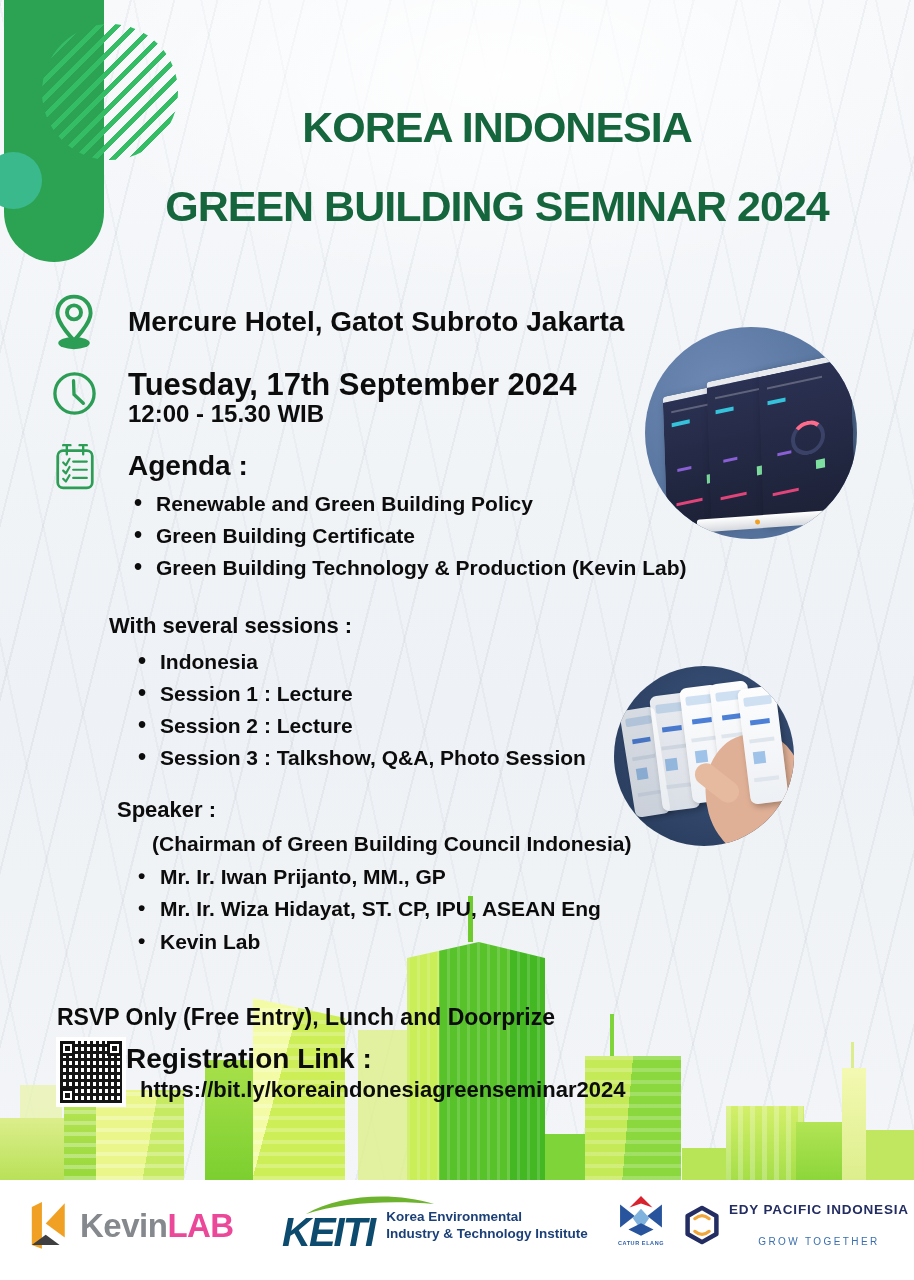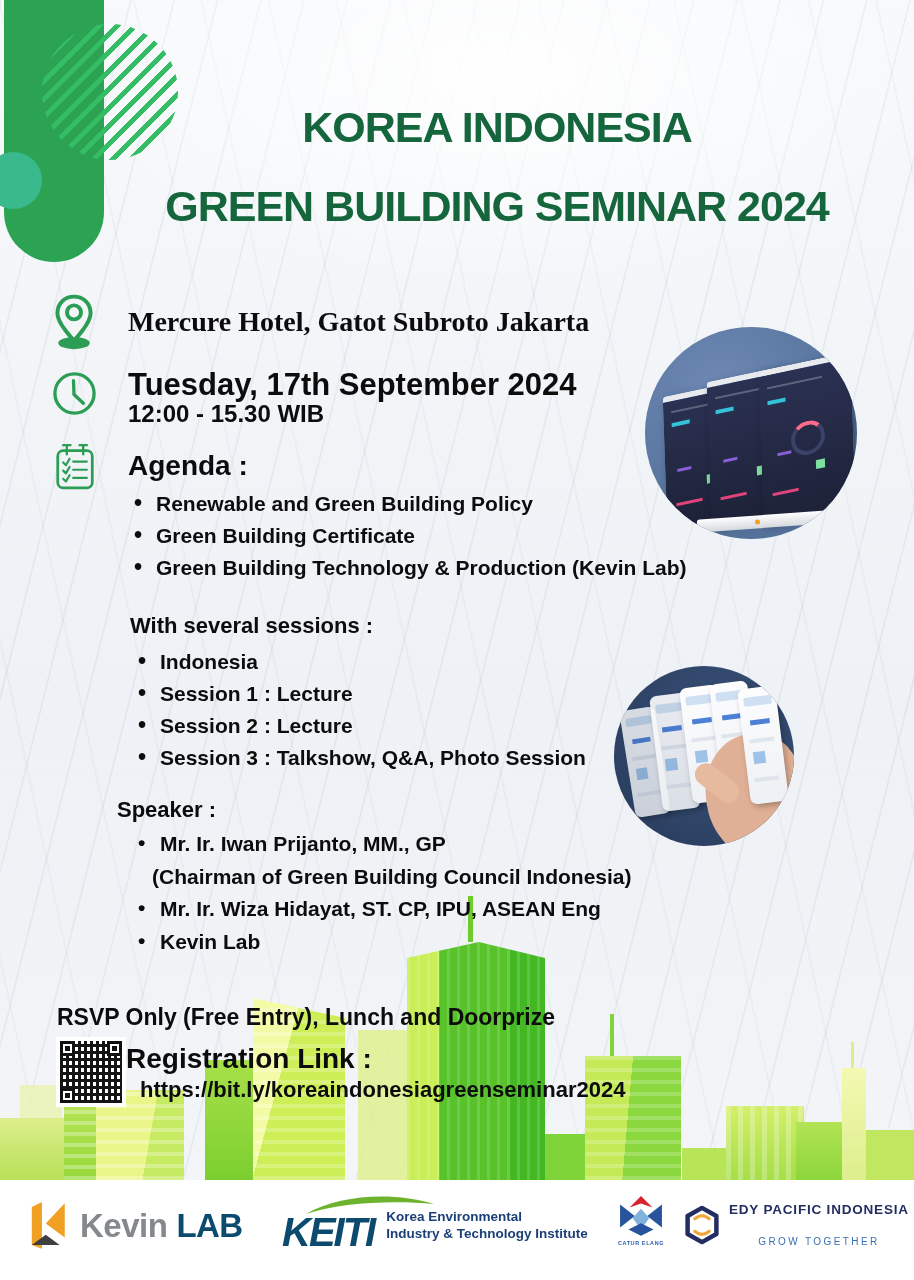--- a/index.html
+++ b/index.html
@@ -25,34 +25,34 @@
   
   .title{position:absolute;left:88px;right:8px;top:106px;text-align:center;z-index:4;
     color:#15663d;font-weight:bold;letter-spacing:-1px;line-height:1;white-space:nowrap;}
   .title-line{font-size:43px;}
   .title-line + .title-line{margin-top:36px;}
 
   
   .ico{position:absolute;z-index:4;}
   .txt{position:absolute;z-index:4;font-weight:bold;white-space:nowrap;}
   .venue-ico{left:53px;top:292px;}
-  .venue-txt{left:128px;top:306px;font-size:28px;font-family:Liberation Serif, serif;}
+  .venue-txt{left:128px;top:306px;font-size:28px;}
   .clock-ico{left:51px;top:370px;}
   .date-txt{left:128px;top:367px;font-size:31px;}
   .time-txt{left:128px;top:400px;font-size:24px;}
   .agenda-ico{left:55px;top:442px;}
   .agenda-lbl{left:128px;top:450px;font-size:28px;}
 
   
   ul.blist{position:absolute;z-index:4;margin:0;padding:0;list-style:none;font-weight:bold;}
   ul.blist li{position:relative;padding-left:22px;white-space:nowrap;}
   ul.blist li::before{content:"\2022";position:absolute;left:0;top:-1px;font-size:1.1em;}
   .agenda-list{left:134px;top:488px;font-size:21px;}
   .agenda-list li{line-height:32px;}
-  .sessions-lbl{left:130px;top:613px;font-size:22px;}
+  .sessions-lbl{left:109px;top:613px;font-size:22px;}
   .sessions-list{left:138px;top:646px;font-size:21px;}
   .sessions-list li{line-height:32px;}
   .speaker-lbl{left:117px;top:797px;font-size:22px;}
   .speaker-list{left:138px;top:828px;font-size:21px;}
   .speaker-list .line{position:relative;line-height:32.5px;white-space:nowrap;}
   .speaker-list .name{padding-left:22px;}
   .speaker-list .name::before{content:"\2022";position:absolute;left:0;top:-1px;}
   .speaker-list .role{padding-left:14px;}
 
   .rsvp-txt{left:57px;top:1004px;font-size:23px;}
@@ -144,21 +144,21 @@
   .b12{left:796px;width:62px;height:58px;background:linear-gradient(#b3e455,#8cd63a);}
   .b13{left:842px;width:24px;height:112px;background:linear-gradient(#f4f9b2,#dcee8c);}
   .ant3{left:851px;width:3px;height:26px;bottom:112px;background:#dcee8c;}
   .b14{left:866px;width:48px;height:50px;background:#c0e75f;}
 
   
   .footer{position:absolute;left:0;right:0;bottom:0;height:100px;background:#ffffff;z-index:5;}
   .logo{position:absolute;display:flex;align-items:center;}
   .logo-kevinlab{left:28px;top:18px;gap:14px;}
   .kevin-text{font-size:33px;color:#85898e;font-weight:bold;letter-spacing:-.5px;}
-  .kevin-text .lab{color:#0c4a6e;margin-left:9px;text-align:right;}
+  .kevin-text .lab{color:#ec4899;text-align:right;}
   .logo-keiti{left:282px;top:16px;gap:12px;}
   .keiti-wrap{position:relative;padding-top:14px;}
   .keiti-text{font-size:40px;font-weight:bold;font-style:italic;color:#0c4a6e;letter-spacing:-2px;}
   .keiti-swoosh{position:absolute;left:18px;top:-2px;}
   .keiti-desc{font-size:13.5px;font-weight:bold;color:#1b3f77;line-height:1.22;}
   .logo-catur{left:612px;top:16px;flex-direction:column;width:58px;gap:2px;}
   .catur-caption{font-size:5.5px;font-weight:bold;color:#2b5ea8;letter-spacing:.6px;white-space:nowrap;}
   .logo-edy{left:684px;top:22px;gap:9px;}
   .edy-textcol{display:flex;flex-direction:column;align-items:center;}
   .edy-brand{font-size:13.5px;font-weight:bold;color:#232d62;letter-spacing:.8px;white-space:nowrap;}
@@ -218,22 +218,22 @@
   <div class="txt sessions-lbl">With several sessions :</div>
   <ul class="blist sessions-list">
     <li><span>Indonesia</span></li>
     <li><span>Session 1 : Lecture</span></li>
     <li><span>Session 2 : Lecture</span></li>
     <li><span>Session 3 : Talkshow, Q&amp;A, Photo Session</span></li>
   </ul>
 
   <div class="txt speaker-lbl">Speaker :</div>
   <div class="txt speaker-list">
+    <div class="line role">(Chairman of Green Building Council Indonesia)</div>
     <div class="line name">Mr. Ir. Iwan Prijanto, MM., GP</div>
-    <div class="line role">(Chairman of Green Building Council Indonesia)</div>
     <div class="line name">Mr. Ir. Wiza Hidayat, ST. CP, IPU, ASEAN Eng</div>
     <div class="line name">Kevin Lab</div>
   </div>
 
   <div class="txt rsvp-txt">RSVP Only (Free Entry), Lunch and Doorprize</div>
   <div class="qr">
     <div class="qr-pattern">
       <div class="qr-f qr-tl"></div>
       <div class="qr-f qr-tr"></div>
       <div class="qr-f qr-bl"></div>

